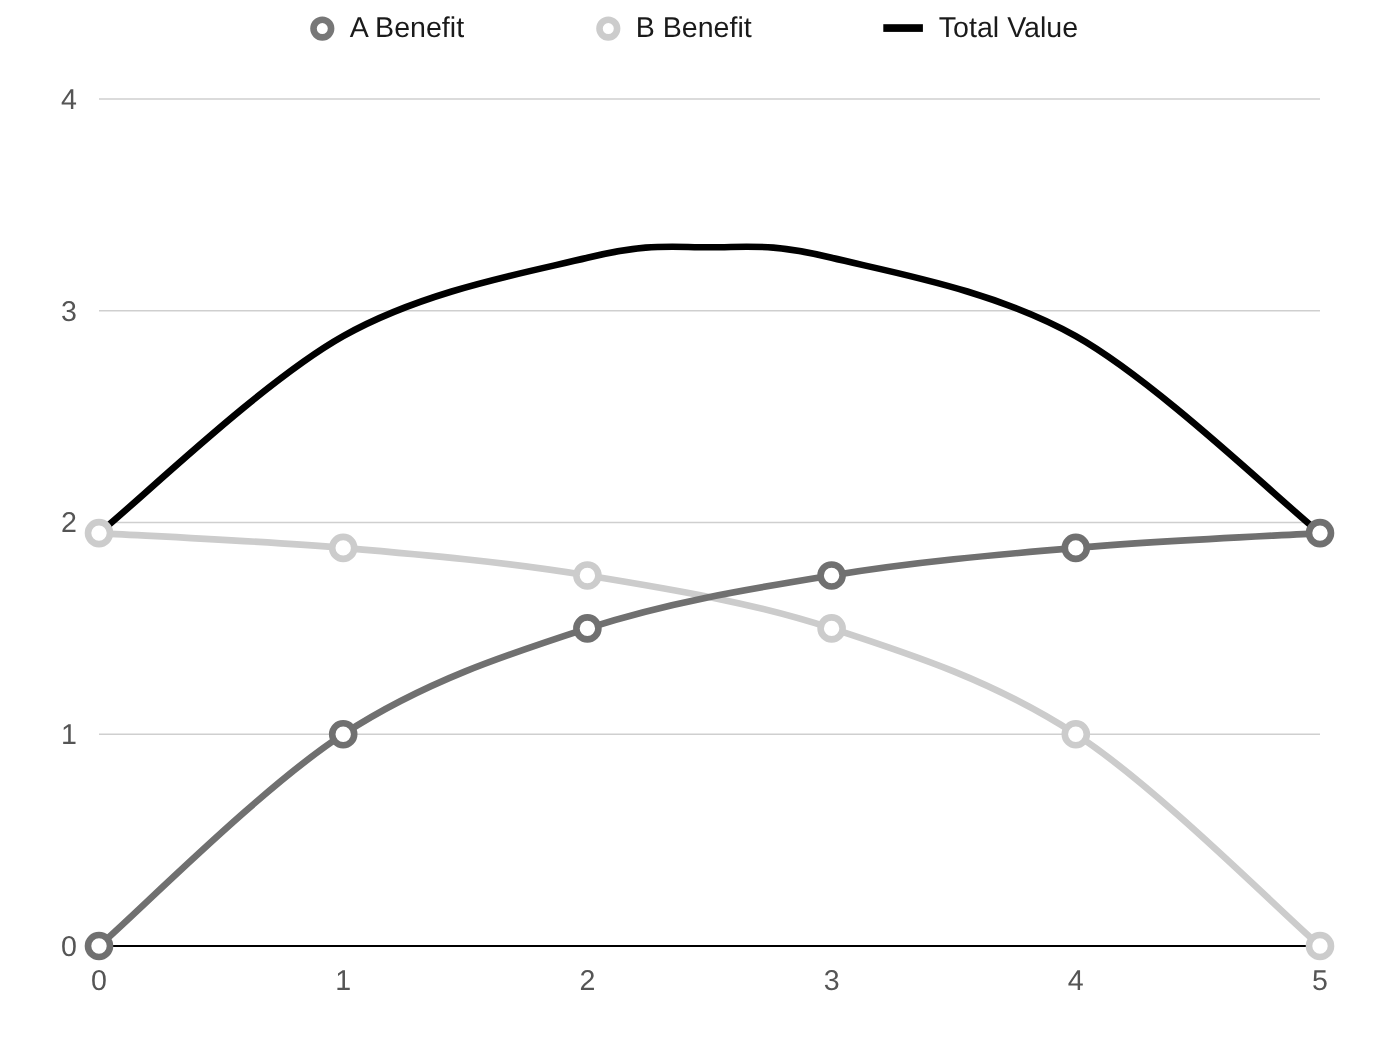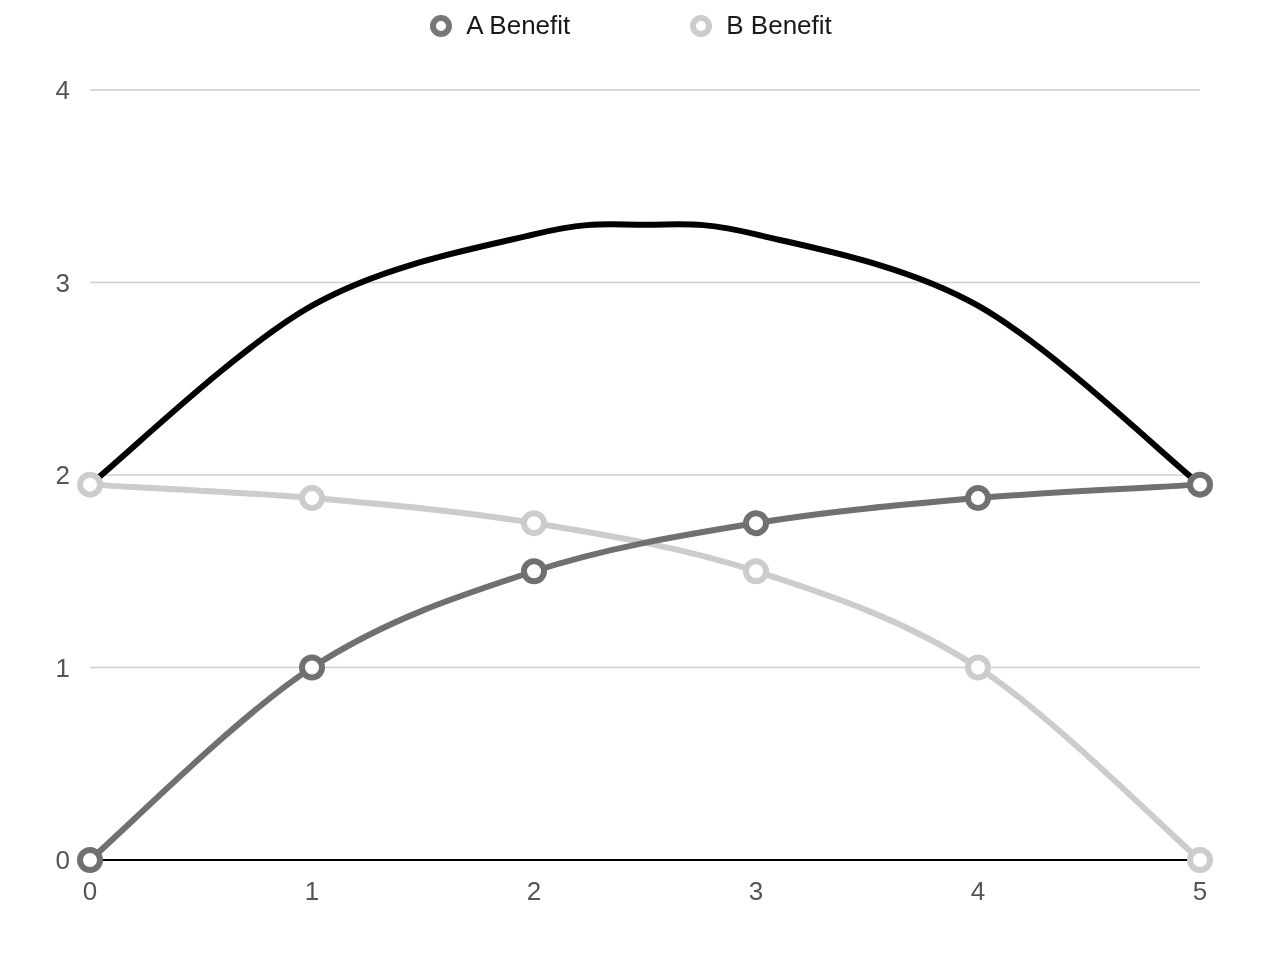--- a/index.html
+++ b/index.html
@@ -92,20 +92,24 @@
 
   <div class="legend">
     <div class="legend-item">
       <span class="legend-swatch-circle"></span>
       <span>A Benefit</span>
     </div>
     <div class="legend-item">
       <span class="legend-swatch-circle light"></span>
       <span>B Benefit</span>
     </div>
+    <div class="legend-item">
+      <span class="legend-swatch-line"></span>
+      <span>Total Value</span>
+    </div>
   </div>
 
   <svg class="plot" viewBox="0 0 1200 870">
 
   <line x1="60" y1="800" x2="1170" y2="800" class="x-axis-line"></line>
       <text x="40" y="809" text-anchor="end" class="tick-label">0</text>
       <line x1="60" y1="607.5" x2="1170" y2="607.5" class="grid-line"></line>
       <text x="40" y="616.5" text-anchor="end" class="tick-label">1</text>
       <line x1="60" y1="415" x2="1170" y2="415" class="grid-line"></line>
       <text x="40" y="424" text-anchor="end" class="tick-label">2</text>

